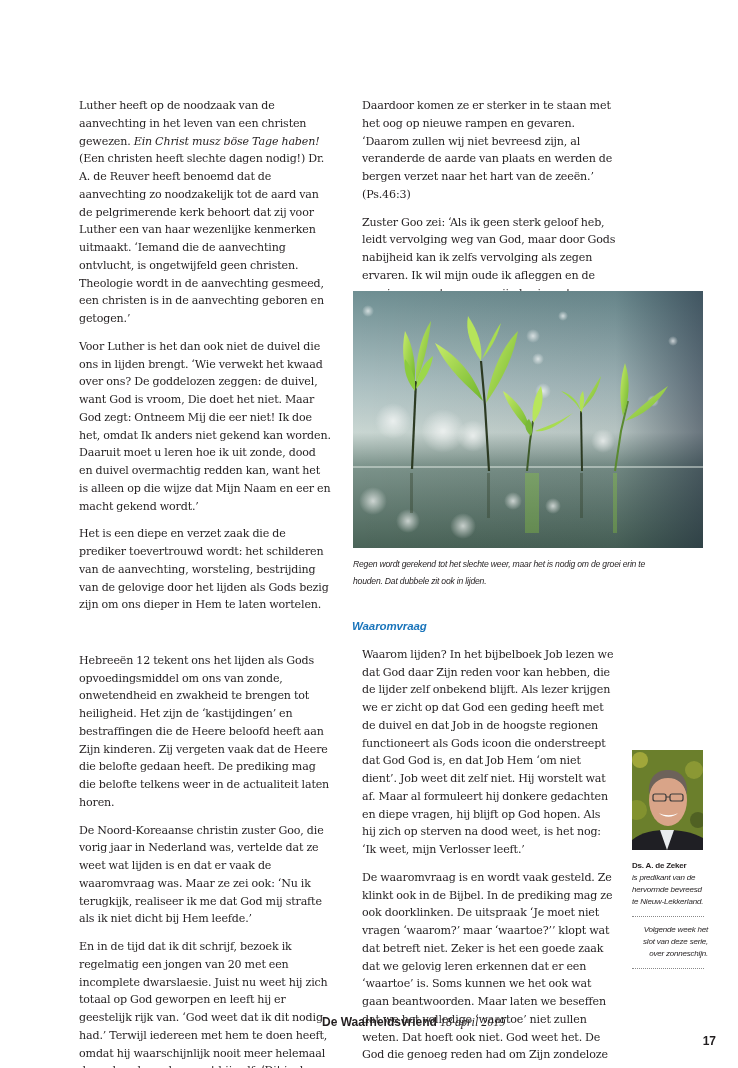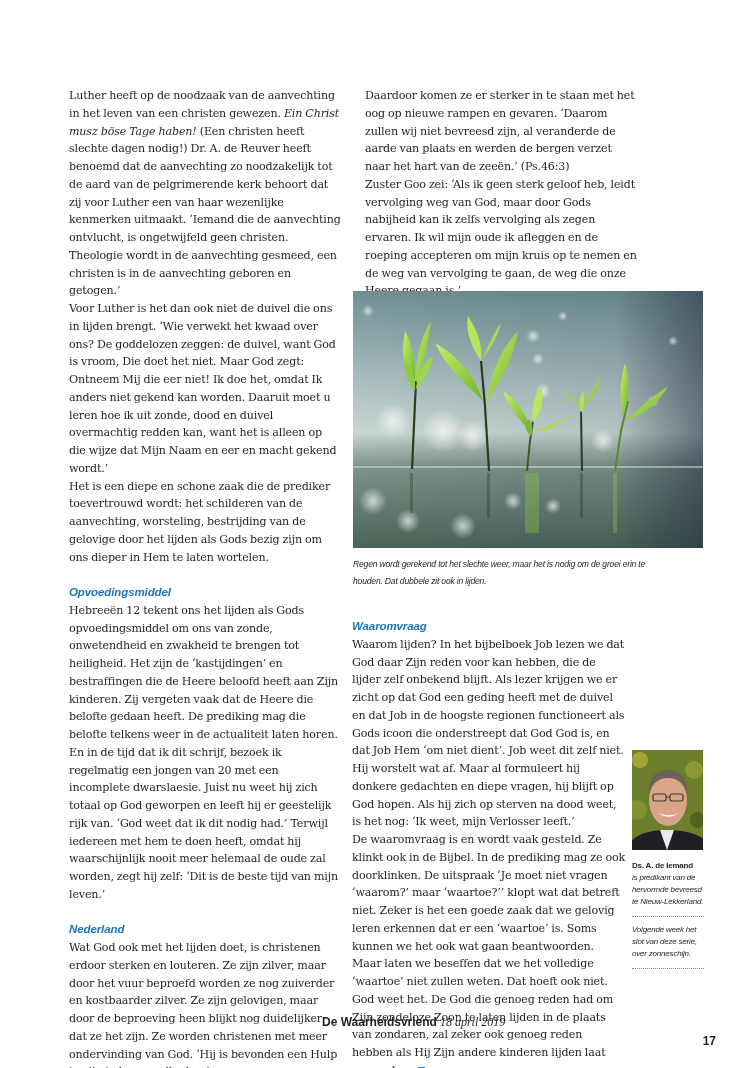--- a/index.html
+++ b/index.html
@@ -1,52 +1,52 @@
 <!DOCTYPE html>
 <html><head>
 <meta charset="utf-8">
 <style>
   html, body { margin: 0; padding: 0; background: #ffffff; }
   body { width: 738px; height: 1068px; position: relative; overflow: hidden; color: #231f20; }
   .col { position: absolute; font-family: "DejaVu Serif", "Liberation Serif", serif; font-size: 11.1px; line-height: 17.75px; letter-spacing: -0.15px; word-spacing: -0.3px; }
-  .col p { margin: 0; white-space: pre-line; }
+  .col p { margin: 10px; white-space: pre-line; }
   #col-left { left: 69px; top: 87px; width: 272px; }
-  #col-right { left: 365px; top: 87px; width: 274px; }
+  #col-right { left: 352px; top: 87px; width: 274px; }
   .heading { font-family: "Liberation Sans", "DejaVu Sans", sans-serif; font-style: italic; font-weight: bold; color: #1b75bb; font-size: 11.5px; line-height: 17.75px; margin: 0; letter-spacing: -0.1px; }
   .gap { height: 17.75px; }
   em.it { font-style: italic; }
   .end-mark { display: inline-block; width: 7px; height: 7px; background: #1b75bb; margin-left: 3px; vertical-align: 0px; }
 
   #photo { position: absolute; left: 353px; top: 291px; width: 350px; height: 257px; overflow: hidden; }
   #photo svg { display: block; }
   #photo-caption { position: absolute; left: 353px; top: 556px; width: 300px; font-family: "Liberation Sans", "DejaVu Sans", sans-serif; font-style: italic; font-size: 8.6px; line-height: 17px; color: #231f20; letter-spacing: -0.2px; white-space: pre-line; }
 
   #author-photo { position: absolute; left: 632px; top: 750px; width: 71px; height: 100px; overflow: hidden; }
   #author-photo svg { display: block; }
   #author-box { position: absolute; left: 632px; top: 860px; width: 76px; font-family: "Liberation Sans", "DejaVu Sans", sans-serif; font-size: 8px; line-height: 12px; color: #231f20; letter-spacing: -0.2px; }
   #author-name { font-weight: bold; font-style: normal; }
   #author-bio { font-style: italic; white-space: pre-line; }
   .dotted { border-top: 1px dotted #8a8a8a; margin: 8px 0 7px 0; width: 72px; }
-  #next-week { font-style: italic; white-space: pre-line; }
+  #next-week { font-style: italic; white-space: pre-line; text-align: right; }
 
   #footer { position: absolute; top: 1015px; left: 322px; width: 394px; height: 14px; font-family: "Liberation Sans", "DejaVu Sans", sans-serif; font-size: 12px; color: #231f20; }
   #footer-mag { font-weight: bold; }
   #footer-date { font-family: "Liberation Serif", "DejaVu Serif", serif; font-style: italic; margin-left: 3px; }
   #footer-page { position: absolute; right: 0; top: 0; font-weight: bold; margin-top: 19px; }
 </style>
 </head>
 <body>
 
 <div class="col" id="col-left">
   <p><span>Luther heeft op de noodzaak van de aanvechting in het leven van een christen gewezen. </span><em class="it">Ein Christ musz böse Tage haben!</em><span> (Een christen heeft slechte dagen nodig!) Dr. A. de Reuver heeft benoemd dat de aanvechting zo noodzakelijk tot de aard van de pelgrimerende kerk behoort dat zij voor Luther een van haar wezenlijke kenmerken uitmaakt. ‘Iemand die de aanvechting ontvlucht, is ongetwijfeld geen christen. Theologie wordt in de aanvechting gesmeed, een christen is in de aanvechting geboren en getogen.’</span></p>
   <p>Voor Luther is het dan ook niet de duivel die ons in lijden brengt. ‘Wie verwekt het kwaad over ons? De goddelozen zeggen: de duivel, want God is vroom, Die doet het niet. Maar God zegt: Ontneem Mij die eer niet! Ik doe het, omdat Ik anders niet gekend kan worden. Daaruit moet u leren hoe ik uit zonde, dood en duivel overmachtig redden kan, want het is alleen op die wijze dat Mijn Naam en eer en macht gekend wordt.’</p>
-  <p>Het is een diepe en schone zaak die de prediker toevertrouwd wordt: het schilderen van de aanvechting, worsteling, bestrijding van de gelovige door het lijden als Gods bezig zijn om ons dieper in Hem te laten wortelen.</p>
+  <p>Het is een diepe en verzet zaak die de prediker toevertrouwd wordt: het schilderen van de aanvechting, worsteling, bestrijding van de gelovige door het lijden als Gods bezig zijn om ons dieper in Hem te laten wortelen.</p>
   <div class="gap"></div>
-  <h3 class="heading">Opvoedingsmiddel</h3>
   <p>Hebreeën 12 tekent ons het lijden als Gods opvoedingsmiddel om ons van zonde, onwetendheid en zwakheid te brengen tot heiligheid. Het zijn de ‘kastijdingen’ en bestraffingen die de Heere beloofd heeft aan Zijn kinderen. Zij vergeten vaak dat de Heere die belofte gedaan heeft. De prediking mag die belofte telkens weer in de actualiteit laten horen.</p>
+  <p>De Noord-Koreaanse christin zuster Goo, die vorig jaar in Nederland was, vertelde dat ze weet wat lijden is en dat er vaak de waaromvraag was. Maar ze zei ook: ‘Nu ik terugkijk, realiseer ik me dat God mij strafte als ik niet dicht bij Hem leefde.’</p>
   <p>En in de tijd dat ik dit schrijf, bezoek ik regelmatig een jongen van 20 met een incomplete dwarslaesie. Juist nu weet hij zich totaal op God geworpen en leeft hij er geestelijk rijk van. ‘God weet dat ik dit nodig had.’ Terwijl iedereen met hem te doen heeft, omdat hij waarschijnlijk nooit meer helemaal de oude zal worden, zegt hij zelf: ‘Dit is de beste tijd van mijn leven.’</p>
   <div class="gap"></div>
   <h3 class="heading">Nederland</h3>
   <p>Wat God ook met het lijden doet, is christenen erdoor sterken en louteren. Ze zijn zilver, maar door het vuur beproefd worden ze nog zuiverder en kostbaarder zilver. Ze zijn gelovigen, maar door de beproeving heen blijkt nog duidelijker dat ze het zijn. Ze worden christenen met meer ondervinding van God. ‘Hij is bevonden een Hulp te zijn in benauwdheden.’</p>
 </div>
 
 <div class="col" id="col-right">
   <p>Daardoor komen ze er sterker in te staan met het oog op nieuwe rampen en gevaren. ‘Daarom zullen wij niet bevreesd zijn, al veranderde de aarde van plaats en werden de bergen verzet naar het hart van de zeeën.’ (Ps.46:3)</p>
   <p>Zuster Goo zei: ‘Als ik geen sterk geloof heb, leidt vervolging weg van God, maar door Gods nabijheid kan ik zelfs vervolging als zegen ervaren. Ik wil mijn oude ik afleggen en de roeping accepteren om mijn kruis op te nemen en de weg van vervolging te gaan, de weg die onze Heere gegaan is.’</p>
 </div>
@@ -162,21 +162,21 @@
     <path d="M28,80 L35,100 L42,80 Z" fill="#e9ecef"></path>
     <ellipse cx="36" cy="50" rx="19" ry="26" fill="#d9a488"></ellipse>
     <path d="M17,44 C16,28 24,20 36,20 C48,20 56,28 55,44 C52,34 46,28 36,28 C26,28 20,34 17,44 Z" fill="#6d625a"></path>
     <rect x="21" y="44" width="13" height="7" rx="2" fill="none" stroke="#3a3a3a" stroke-width="1.2"></rect>
     <rect x="38" y="44" width="13" height="7" rx="2" fill="none" stroke="#3a3a3a" stroke-width="1.2"></rect>
     <path d="M34,47 L38,47" stroke="#3a3a3a" stroke-width="1"></path>
     <path d="M27,63 C32,68 41,68 46,63 C41,66 32,66 27,63 Z" fill="#ffffff"></path>
   </svg>
 </div>
 <div id="author-box">
-  <div id="author-name">Ds. A. de Iemand</div>
+  <div id="author-name">Ds. A. de Zeker</div>
   <div id="author-bio">is predikant van de hervormde bevreesd te Nieuw-Lekkerland.</div>
   <div class="dotted"></div>
   <div id="next-week">Volgende week het slot van deze serie, over zonneschijn.</div>
   <div class="dotted"></div>
 </div>
 
 <div id="footer">
   <span id="footer-mag">De Waarheidsvriend</span><span id="footer-date">18 april 2019</span>
   <span id="footer-page">17</span>
 </div>

